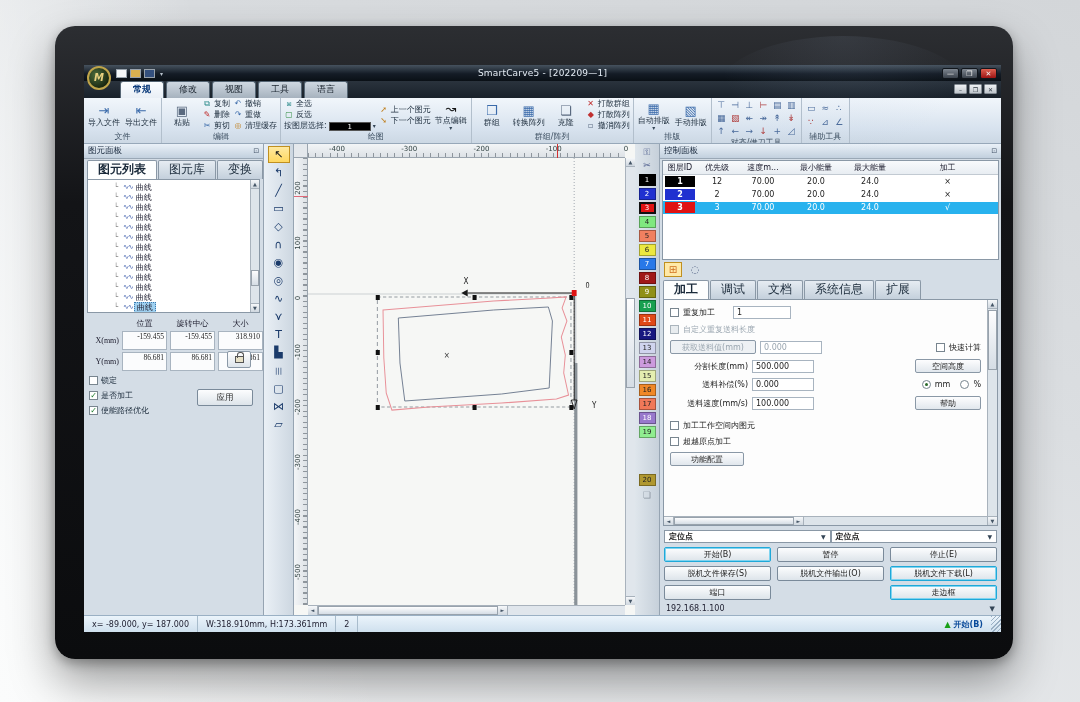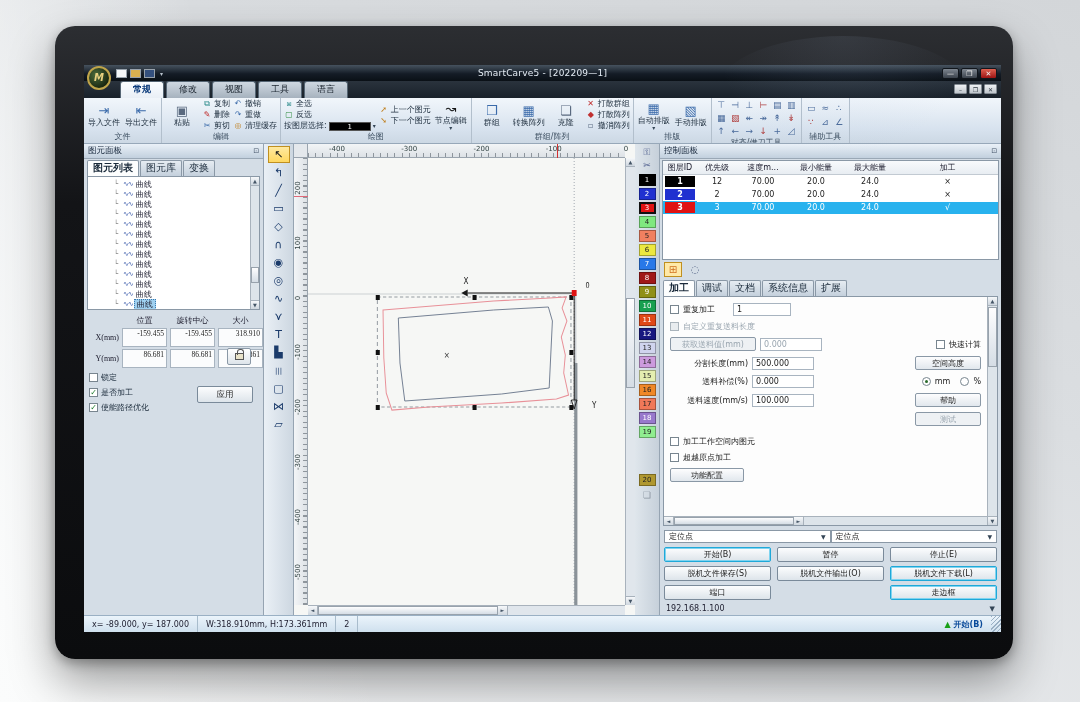--- a/index.html
+++ b/index.html
@@ -70,21 +70,21 @@
 
 
 .main{flex:1;display:flex;min-height:0;}
 
 
 .lpanel{width:180px;flex:0 0 180px;background:#d4dde6;border-right:1px solid #96a4b2;display:flex;flex-direction:column;}
 .phead{height:15px;flex:0 0 15px;background:linear-gradient(#eaf1f8,#c2d0de);border-bottom:1px solid #9aa8b6;
   display:flex;align-items:center;padding:0 4px;font-size:8.5px;color:#15253a;}
 .phead .pin{margin-left:auto;font-size:7px;color:#46566a;}
 .ltabs,.rtabs{display:flex;gap:1px;padding:1px 3px 0;flex:0 0 14px;}
-.ltab,.rtab{font-size:10px;padding:0 5px 1px;background:linear-gradient(#e6ecf2,#c4d0dc);
+.ltab,.rtab{font-size:12px;padding:0 10px 1px;background:linear-gradient(#e6ecf2,#c4d0dc);
   border:1px solid #8a98a6;border-bottom:none;border-radius:2px 2px 0 0;color:#1a2a3a;white-space:nowrap;}
 .ltab.act,.rtab.act{background:#fdfefe;font-weight:bold;}
 .listbox{margin:0 3px;height:134px;flex:0 0 134px;background:#fff;border:1px solid #8a98a6;
   position:relative;overflow:hidden;padding:2px 0 0 26px;}
 .crow{height:10px;display:flex;align-items:center;font-size:8px;color:#223;}
 .crow .tree{color:#888;font-size:7px;width:9px;}
 .zig{color:#3a5aaa;font-size:7px;letter-spacing:-1px;margin-right:1px;}
 .clabel{padding:0 2px;line-height:9px;}
 .crow.sel .clabel{background:#9fd0f0;border:1px dotted #3a7ab0;}
 .lscroll{position:absolute;right:0;top:0;bottom:0;width:9px;background:#dde4ea;border-left:1px solid #a8b2bc;}
@@ -160,21 +160,21 @@
 .rbtn.w{width:66px;padding:0;}
 .spacer{flex:1;}
 .gray{color:#9aa6b0;}
 .rbtn.dis{color:#9aa6b0;background:#eef1f4;}
 .rfield.dis{color:#9aa6b0;}
 .radio{width:9px;height:9px;border:1px solid #78858f;border-radius:50%;background:#fff;position:relative;flex:0 0 9px;}
 .radio.on::after{content:"";position:absolute;left:2px;top:2px;width:3px;height:3px;border-radius:50%;background:#2a6a2a;}
 .rvscroll{position:absolute;right:0;top:0;bottom:0;width:10px;background:#dde4ea;border-left:1px solid #a8b2bc;}
 .rhscroll{position:absolute;left:0;right:10px;bottom:0;height:9px;background:#dde4ea;border-top:1px solid #a8b2bc;display:flex;}
 .rbottom{padding:4px 4px 2px;font-size:8px;flex:0 0 auto;}
-.selrow{display:flex;margin-bottom:4px;}
+.selrow{display:flex;margin-bottom:4px;font-weight:bold;}
 .rsel{flex:1;border:1px solid #8a98a6;background:#fff;height:13px;line-height:12px;padding:0 4px;display:flex;}
 .rsel .caret{margin-left:auto;color:#345;font-size:6px;}
 .bgrid{display:grid;grid-template-columns:1fr 1fr 1fr;gap:4px 6px;margin-bottom:4px;}
 .bbtn{height:15px;line-height:13px;text-align:center;border:1px solid #7a8a9a;background:linear-gradient(#fcfdfe,#dde4ea);
   border-radius:2px;font-size:8px;white-space:nowrap;overflow:hidden;}
 .bbtn.hl{border:1px solid #20a8d8;box-shadow:inset 0 0 0 1px #7fd4f0;}
 .iprow{display:flex;align-items:center;color:#223;padding:0 2px;}
 .iprow .caret{margin-left:auto;color:#345;font-size:7px;}
 
 
@@ -718,24 +718,20 @@
           <span>mm</span>
           <span class="radio" style="margin-left:6px;"></span>
           <span>%</span>
         </div>
         <div class="rrow">
           <span style="width:78px;text-align:right;">送料速度(mm/s)</span>
           <span class="rfield">100.000</span>
           <span class="spacer"></span>
           <span class="rbtn w">帮助</span>
         </div>
-        <div class="rrow">
-          <span class="spacer"></span>
-          <span class="rbtn w dis">测试</span>
-        </div>
         <div class="rrow" style="margin-top:10px;">
           <span class="chk"></span>
           <span>加工工作空间内图元</span>
         </div>
         <div class="rrow">
           <span class="chk"></span>
           <span>超越原点加工</span>
         </div>
         <div class="rrow">
           <span class="rbtn" style="width:74px;">功能配置</span>

